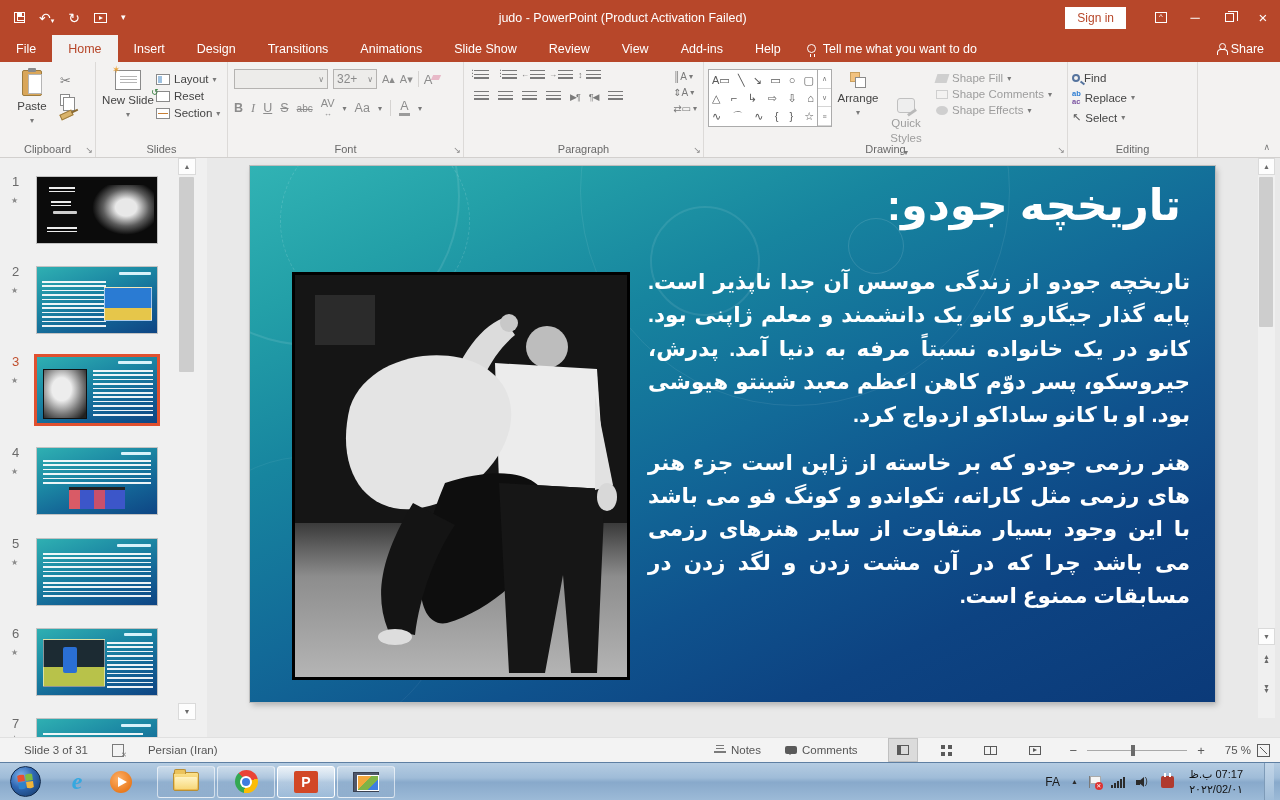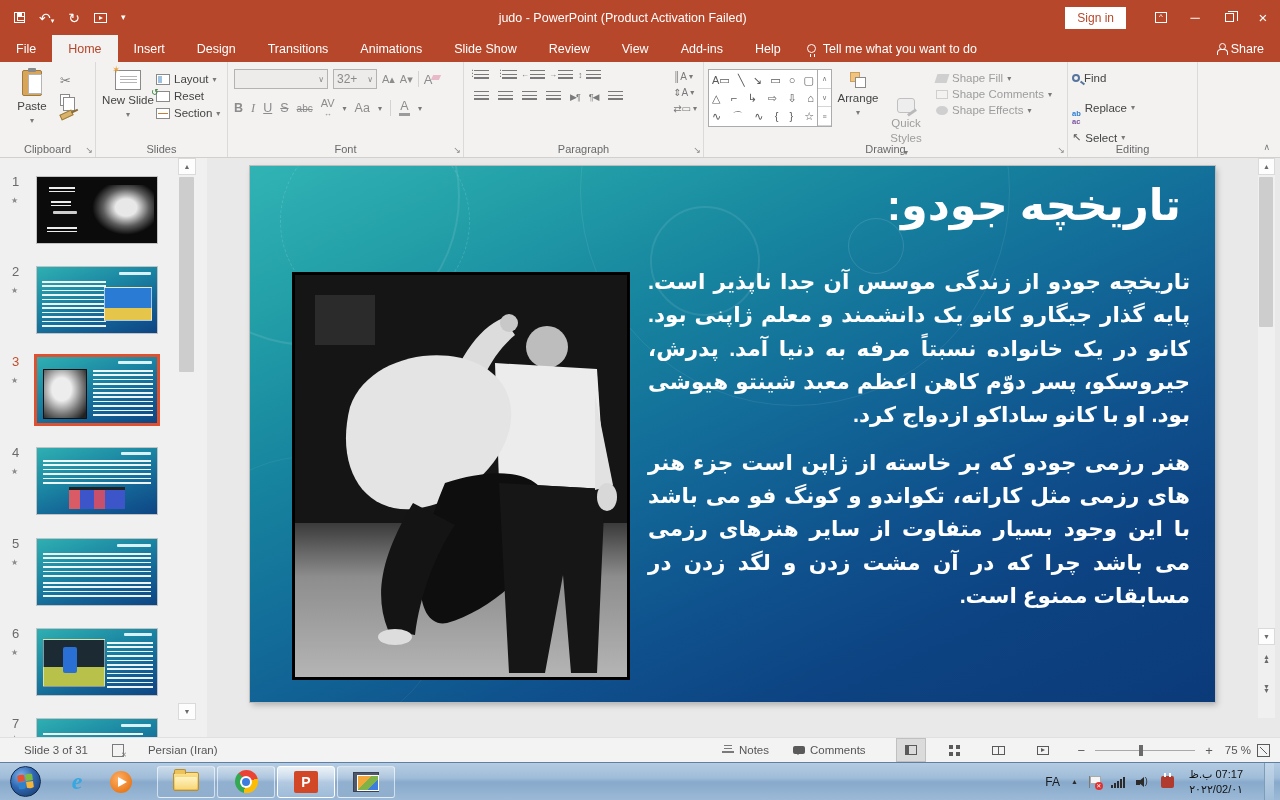--- a/index.html
+++ b/index.html
@@ -107,21 +107,21 @@
   .sfi.fill { background:#cfcfcf; transform:skewX(-18deg); }
   .sfi.outline { border:1.5px solid #cfcfcf; }
   .sfi.effects { background:#cfcfcf; border-radius:50%; }
   .grayed { color:#9d9d9d !important; }
   .drawcol { display:flex; flex-direction:column; gap:4px; padding-top:3px; margin-left:8px; }
   .drawcol .smallrow { color:#9d9d9d; }
 
   .i-mag { width:8px; height:8px; border:2px solid #56749E; border-radius:50%; position:relative; display:inline-block; }
   .i-mag::after { content:""; position:absolute; left:6px; top:6px; width:5px; height:2px; background:#56749E; transform:rotate(40deg); }
   .i-replace { display:inline-flex; flex-direction:column; line-height:1; font-size:7.5px; font-weight:bold; }
-  .i-replace .r1 { color:#2B7CD3;margin-top:20px; } .i-replace .r2 { color:#7A52A0; }
+  .i-replace .r1 { color:#2B7CD3; } .i-replace .r2 { color:#7A52A0; }
   .i-select { font-size:11px; color:#5a5a5a; }
   .editcol { display:flex; flex-direction:column; gap:6px; padding-top:5px; }
   .ribbon-collapse { position:absolute; right:10px; bottom:5px; color:#7a7a7a; font-size:9px; cursor:pointer; }
 
   
   #thumbpanel { position:absolute; left:0; top:158px; width:207px; height:579px; background:#F0F0F0; overflow:hidden; }
   .tnum { position:absolute; left:12px; font-size:13px; color:#6a6a6a; }
   .tstar { position:absolute; left:11px; font-size:8px; color:#8a8a8a; }
   .thumb { position:absolute; left:36px; width:122px; height:68px; background:#fff; border:1px solid #C2C2C2; overflow:hidden; cursor:pointer; }
   .thumb.sel { left:34px; width:126px; height:72px; border:3px solid #E0502F; }
@@ -637,21 +637,21 @@
         <span class="iv-book"></span>
       </span>
     <span class="viewbtn" style="margin-left:14px;">
         <span class="iv-show"></span>
       </span>
     <span class="zctl" style="margin-left:16px;">−</span>
     <span class="zoomline">
         <span class="zoomthumb"></span>
       </span>
     <span class="zctl">+</span>
-    <span class="item" style="margin-left:8px;">75 %</span>
+    <span class="item" style="margin-left:16px;">75 %</span>
     <span class="i-fit"></span>
   </div>
 </div>
 
 <div id="taskbar">
   <div class="orb">
     <svg width="17" height="17" viewBox="0 0 17 17">
       <g transform="rotate(-8 8.5 8.5)">
         <path d="M1,2 C3,1 6,1 8,2 L8,8 L1,8 Z" fill="#E8502E"></path>
         <path d="M9,2 C11,1 14,1 16,2 L16,8 L9,8 Z" fill="#7CBB42"></path>

